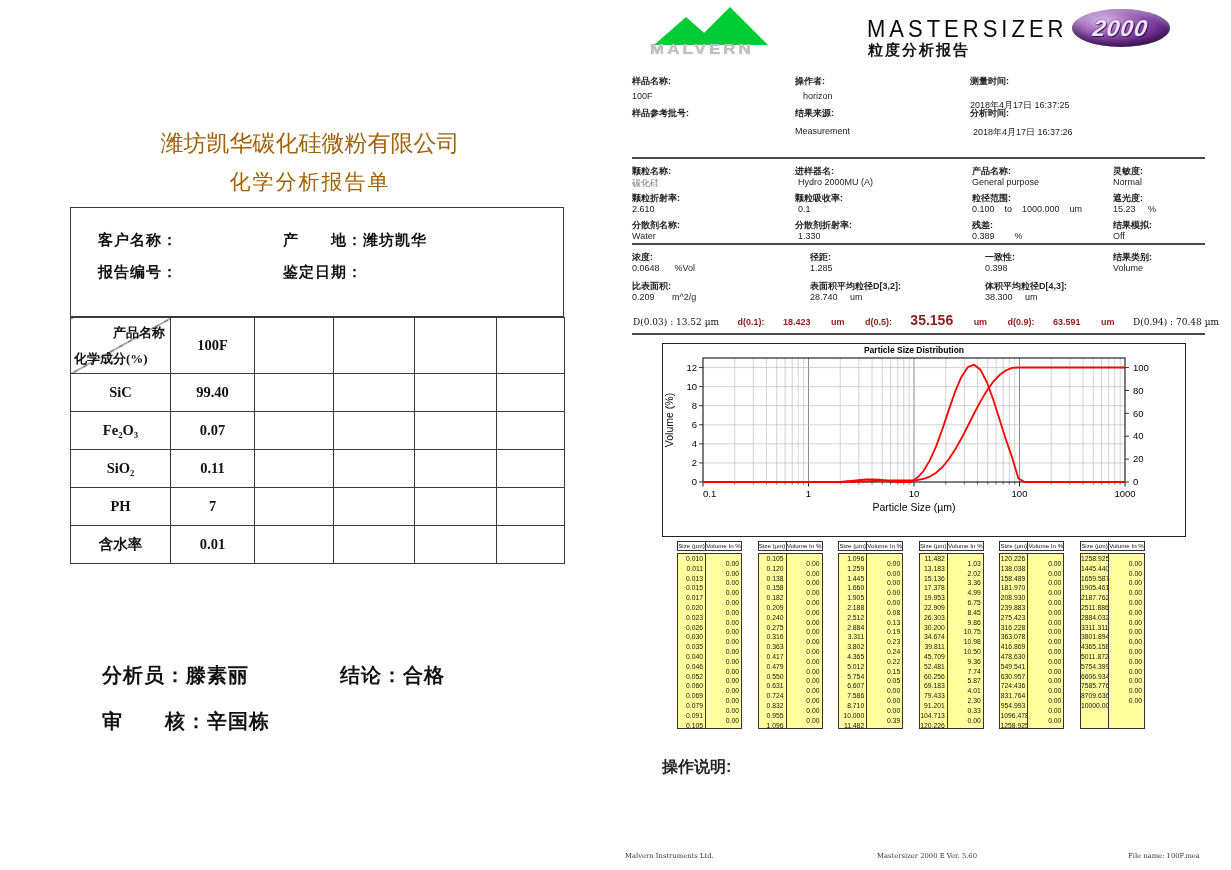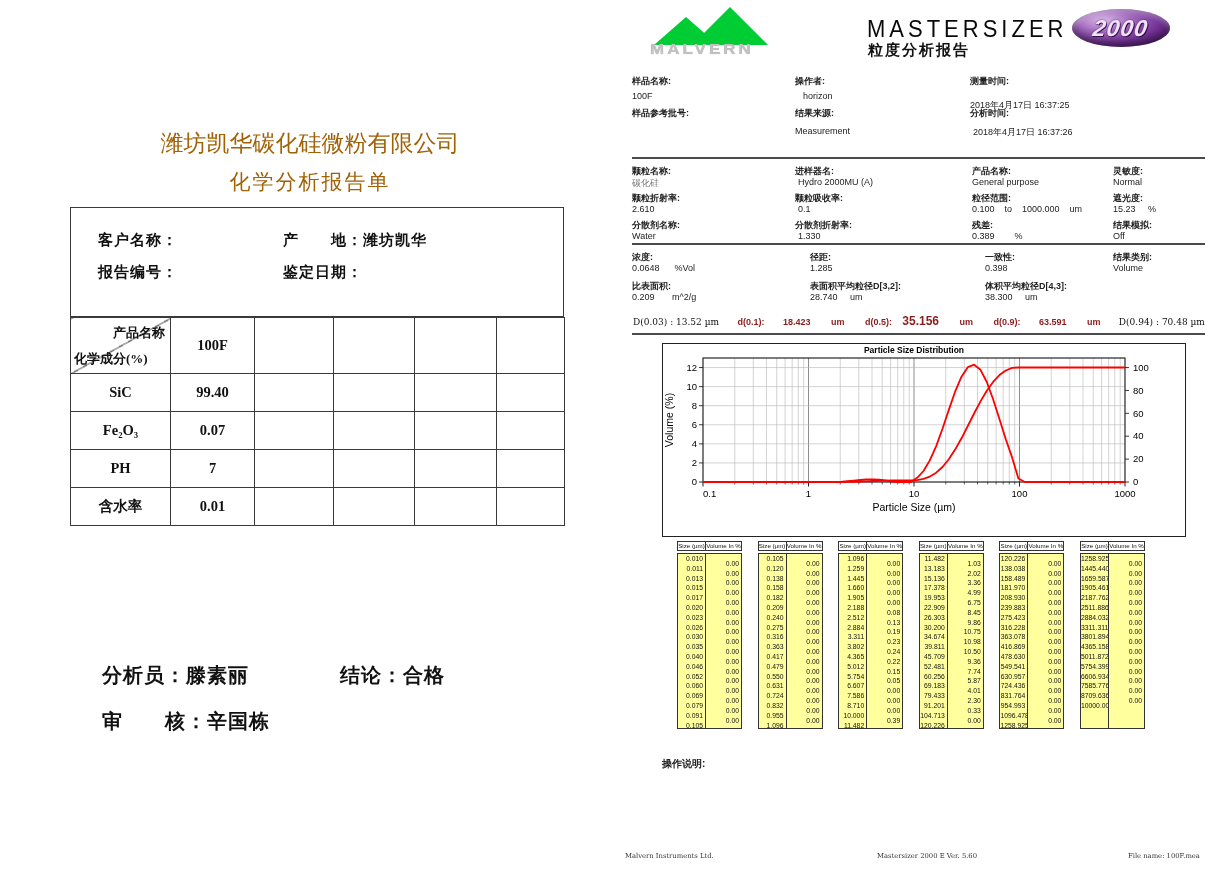--- a/index.html
+++ b/index.html
@@ -113,20 +113,28 @@
       </tr>
       <tr style="height:38px">
         <td>Fe₂O₃</td>
         <td>0.07</td>
         <td></td>
             <td></td>
             <td></td>
             <td></td>
       </tr>
       <tr style="height:38px">
+        <td>SiO₂</td>
+        <td>0.11</td>
+        <td></td>
+            <td></td>
+            <td></td>
+            <td></td>
+      </tr>
+      <tr style="height:38px">
         <td>PH</td>
         <td>7</td>
         <td></td>
             <td></td>
             <td></td>
             <td></td>
       </tr>
       <tr style="height:38px">
         <td>含水率</td>
         <td>0.01</td>
@@ -221,21 +229,21 @@
     <div class="abs r-val" style="left:810px; top:292px;">28.740     um</div>
     <div class="abs r-lbl" style="left:985px; top:280px;">体积平均粒径D[4,3]:</div>
     <div class="abs r-val" style="left:985px; top:292px;">38.300     um</div>
 
     <div class="abs" style="left:633px; top:311px; width:575px; white-space:nowrap;">
       <span class="serif-small">D(0.03) : 13.52 µm</span>
       <span class="dred" style="font-size:9px; margin-left:14px;">d(0.1):</span>
       <span class="dred" style="font-size:9px; margin-left:14px;">18.423</span>
       <span class="dred" style="font-size:9px; margin-left:16px;">um</span>
       <span class="dred" style="font-size:9px; margin-left:16px;">d(0.5):</span>
-      <span class="dred" style="font-size:12px; margin-left:6px;">35.156</span>
+      <span class="dred" style="font-size:14px; margin-left:14px;">35.156</span>
       <span class="dred" style="font-size:9px; margin-left:16px;">um</span>
       <span class="dred" style="font-size:9px; margin-left:16px;">d(0.9):</span>
       <span class="dred" style="font-size:9px; margin-left:14px;">63.591</span>
       <span class="dred" style="font-size:9px; margin-left:16px;">um</span>
       <span class="serif-small" style="margin-left:14px;">D(0.94) : 70.48 µm</span>
     </div>
 
     <div class="abs rule" style="left:632px; top:333px; width:573px;"></div>
 
     <div id="chart-frame" class="abs" style="left:662px; top:343px; width:524px; height:194px;">
@@ -632,21 +640,21 @@
               <div class="mt-line">0.00</div>
               <div class="mt-line">0.00</div>
               <div class="mt-line">0.00</div>
               <div class="mt-line">0.00</div>
               <div class="mt-line">0.00</div>
             </div>
           </div>
         </div>
       </div>
 
-    <div class="abs r-lbl" style="left:662px; top:757px; font-size:10px;">操作说明:</div>
+    <div class="abs r-lbl" style="left:662px; top:757px; font-size:16px;">操作说明:</div>
 
     <div class="abs foot" style="left:625px; top:833px;">
       <div>Malvern Instruments Ltd.</div>
       
       
     </div>
     <div class="abs foot" style="left:877px; top:833px;">
       <div>Mastersizer 2000 E Ver. 5.60</div>
       
     </div>

